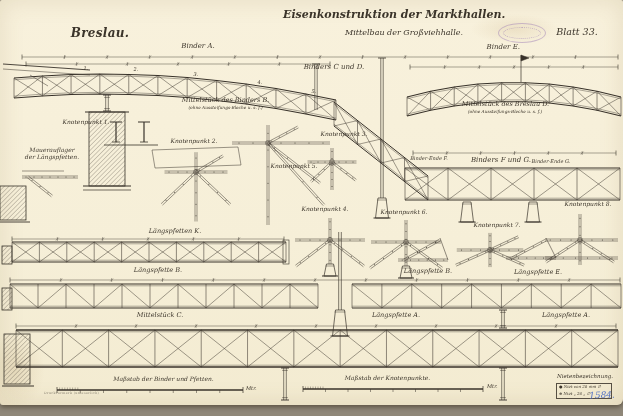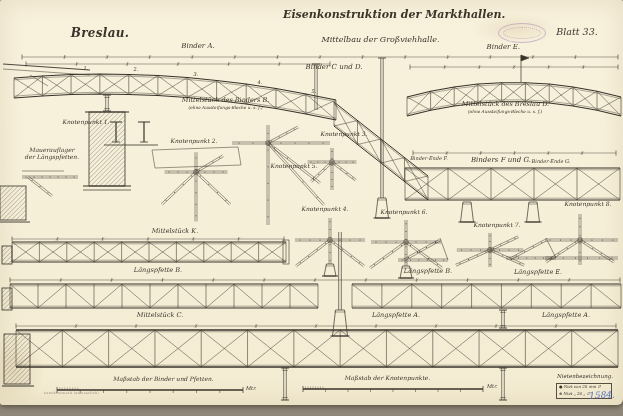--- a/index.html
+++ b/index.html
@@ -800,26 +800,26 @@
       <line x1="310.5" y1="386.5" x2="310.5" y2="389" stroke="#38322a" stroke-width="0.35"></line>
       <line x1="313" y1="386.5" x2="313" y2="389" stroke="#38322a" stroke-width="0.35"></line>
       <line x1="315.5" y1="386.5" x2="315.5" y2="389" stroke="#38322a" stroke-width="0.35"></line>
       <line x1="318" y1="386.5" x2="318" y2="389" stroke="#38322a" stroke-width="0.35"></line>
       <line x1="320.5" y1="386.5" x2="320.5" y2="389" stroke="#38322a" stroke-width="0.35"></line>
       <line x1="323" y1="386.5" x2="323" y2="389" stroke="#38322a" stroke-width="0.35"></line>
     </svg>
 
   <div class="lbl s12" style="left:40px;top:27px;width:120px;">Breslau.</div>
   <div class="lbl s11" style="left:283px;top:9px;width:210px;">Eisenkonstruktion der Markthallen.</div>
-  <div class="lbl s8" style="left:298px;top:36px;width:165px;">Mittelbau der Großviehhalle.</div>
+  <div class="lbl s8" style="left:298px;top:29px;width:165px;text-align:right;">Mittelbau der Großviehhalle.</div>
   <div class="stamp"></div>
   <div class="lbl s9" style="left:549px;top:27px;width:56px;">Blatt 33.</div>
 
   <div class="lbl s7" style="left:170px;top:43px;width:56px;">Binder A.</div>
-  <div class="lbl s7" style="left:299px;top:64px;width:70px;">Binder C und D.</div>
+  <div class="lbl s7" style="left:299px;top:64px;width:70px;">Binders C und D.</div>
   <div class="lbl s7" style="left:468px;top:44px;width:52px;text-align:right;">Binder E.</div>
   <div class="lbl s7" style="left:465px;top:157px;width:72px;">Binders F und G.</div>
   <div class="lbl s5" style="left:405px;top:156px;width:48px;">Binder-Ende F.</div>
   <div class="lbl s5" style="left:527px;top:159px;width:48px;">Binder-Ende G.</div>
   <div class="lbl s65" style="left:158px;top:97px;width:135px;">Mittelstück des Binders B.</div>
   <div class="lbl s45" style="left:173px;top:106px;width:105px;">(ohne Aussteifungs-Bleche u. s. f.)</div>
   <div class="lbl s65" style="left:453px;top:101px;width:105px;">Mittelstück des Breslau D.</div>
   <div class="lbl s45" style="left:460px;top:110px;width:90px;">(ohne Aussteifungs-Bleche u. s. f.)</div>
   <div class="lbl s6" style="left:20px;top:147px;width:64px;">Mauerauflager</div>
   <div class="lbl s6" style="left:16px;top:154px;width:72px;">der Längspfetten.</div>
@@ -832,21 +832,21 @@
 
   <div class="lbl s6" style="left:58px;top:119px;width:56px;">Knotenpunkt 1.</div>
   <div class="lbl s6" style="left:166px;top:138px;width:56px;">Knotenpunkt 2.</div>
   <div class="lbl s6" style="left:316px;top:131px;width:56px;">Knotenpunkt 3.</div>
   <div class="lbl s6" style="left:297px;top:206px;width:56px;">Knotenpunkt 4.</div>
   <div class="lbl s6" style="left:266px;top:163px;width:56px;">Knotenpunkt 5.</div>
   <div class="lbl s6" style="left:376px;top:209px;width:56px;">Knotenpunkt 6.</div>
   <div class="lbl s6" style="left:469px;top:222px;width:56px;">Knotenpunkt 7.</div>
   <div class="lbl s6" style="left:560px;top:201px;width:56px;">Knotenpunkt 8.</div>
 
-  <div class="lbl s65" style="left:133px;top:228px;width:84px;">Mittelstück K.</div>
+  <div class="lbl s65" style="left:133px;top:228px;width:84px;">Längspfetten K.</div>
   <div class="lbl s65" style="left:116px;top:267px;width:84px;">Längspfette B.</div>
   <div class="lbl s65" style="left:386px;top:268px;width:84px;">Längspfette B.</div>
   <div class="lbl s65" style="left:496px;top:269px;width:84px;">Längspfette E.</div>
   <div class="lbl s65" style="left:118px;top:312px;width:84px;">Mittelstück C.</div>
   <div class="lbl s65" style="left:354px;top:312px;width:84px;">Längspfette A.</div>
   <div class="lbl s65" style="left:524px;top:312px;width:84px;">Längspfette A.</div>
 
   <div class="lbl s6" style="left:86px;top:376px;width:155px;">Maßstab der Binder und Pfetten.</div>
   <div class="lbl s6" style="left:310px;top:375px;width:155px;">Maßstab der Knotenpunkte.</div>
   <div class="lbl s5" style="left:246px;top:386px;width:24px;text-align:left;">Mtr.</div>

